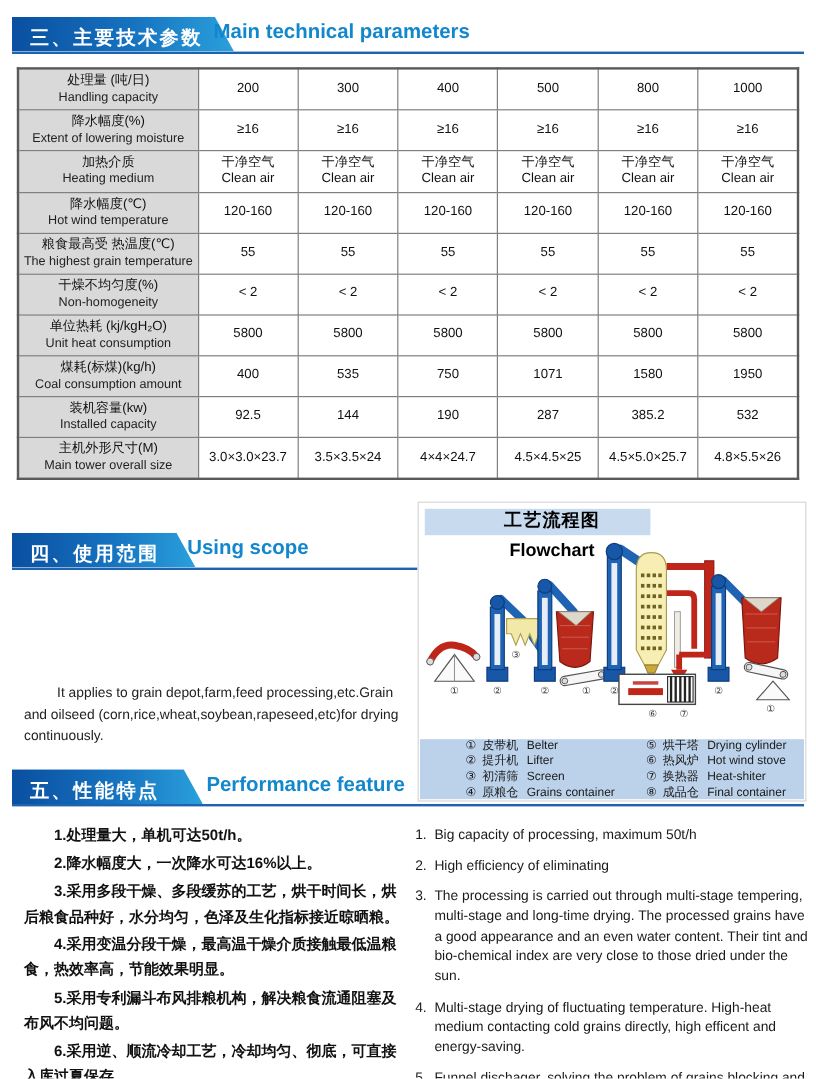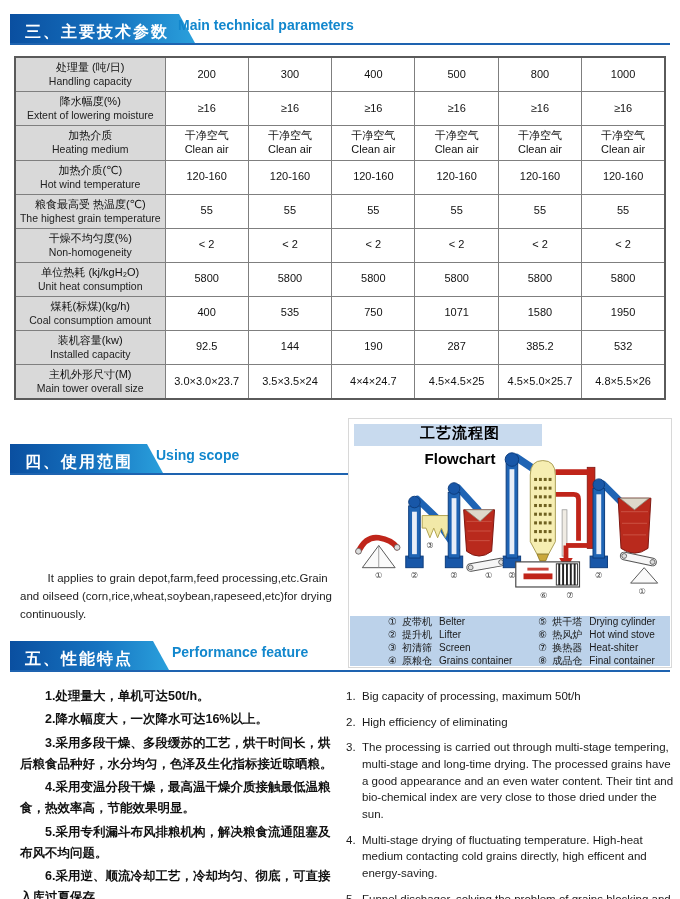--- a/index.html
+++ b/index.html
@@ -6,21 +6,21 @@
   #page{position:relative;width:680px;height:899px;background:#fff;overflow:hidden;
         font-family:"Liberation Sans","DejaVu Sans",sans-serif;color:#111;}
 
   
   .sec-header{position:absolute;height:34px;}
   .sec-banner{position:absolute;left:0;top:0;height:29px;display:flex;align-items:flex-end;
       background:linear-gradient(90deg,#0a4fa0 0%,#1673c0 55%,#2aa0dc 100%);
       clip-path:polygon(0 0,calc(100% - 16px) 0,100% 100%,0 100%);
       color:#fff;font-weight:bold;font-size:16px;letter-spacing:2px;
       padding:0 26px 0 15px;}
-  .sec-en{position:absolute;top:3px;font-size:14px;font-weight:bold;color:#1287cd;white-space:nowrap;}
+  .sec-en{position:absolute;top:3px;font-size:17px;font-weight:bold;color:#1287cd;white-space:nowrap;}
   .sec-underline{position:absolute;left:0;top:29px;height:2px;background:#1e63b0;}
 
   
   table.tech{position:absolute;left:14px;top:56px;width:652px;height:344px;
       border-collapse:collapse;table-layout:fixed;border:2px solid #5a5a5a;}
   table.tech td{border:1px solid #7f7f7f;text-align:center;vertical-align:middle;
       padding:2px 2px;line-height:1.25;}
   td.label-cell{background:#d9d9d9;}
   .label-zh{font-size:11px;color:#111;}
   .label-en{font-size:10.5px;color:#222;}
@@ -116,21 +116,21 @@
 Clean air</td>
           <td class="value-cell">干净空气
 Clean air</td>
           <td class="value-cell">干净空气
 Clean air</td>
           <td class="value-cell">干净空气
 Clean air</td>
         </tr>
         <tr>
           <td class="label-cell">
-            <div class="label-zh">加热介质(℃)</div>
+            <div class="label-zh">降水幅度(℃)</div>
             <div class="label-en">Hot wind temperature</div>
           </td>
           <td class="value-cell">120-160</td>
           <td class="value-cell">120-160</td>
           <td class="value-cell">120-160</td>
           <td class="value-cell">120-160</td>
           <td class="value-cell">120-160</td>
           <td class="value-cell">120-160</td>
         </tr>
         <tr>

